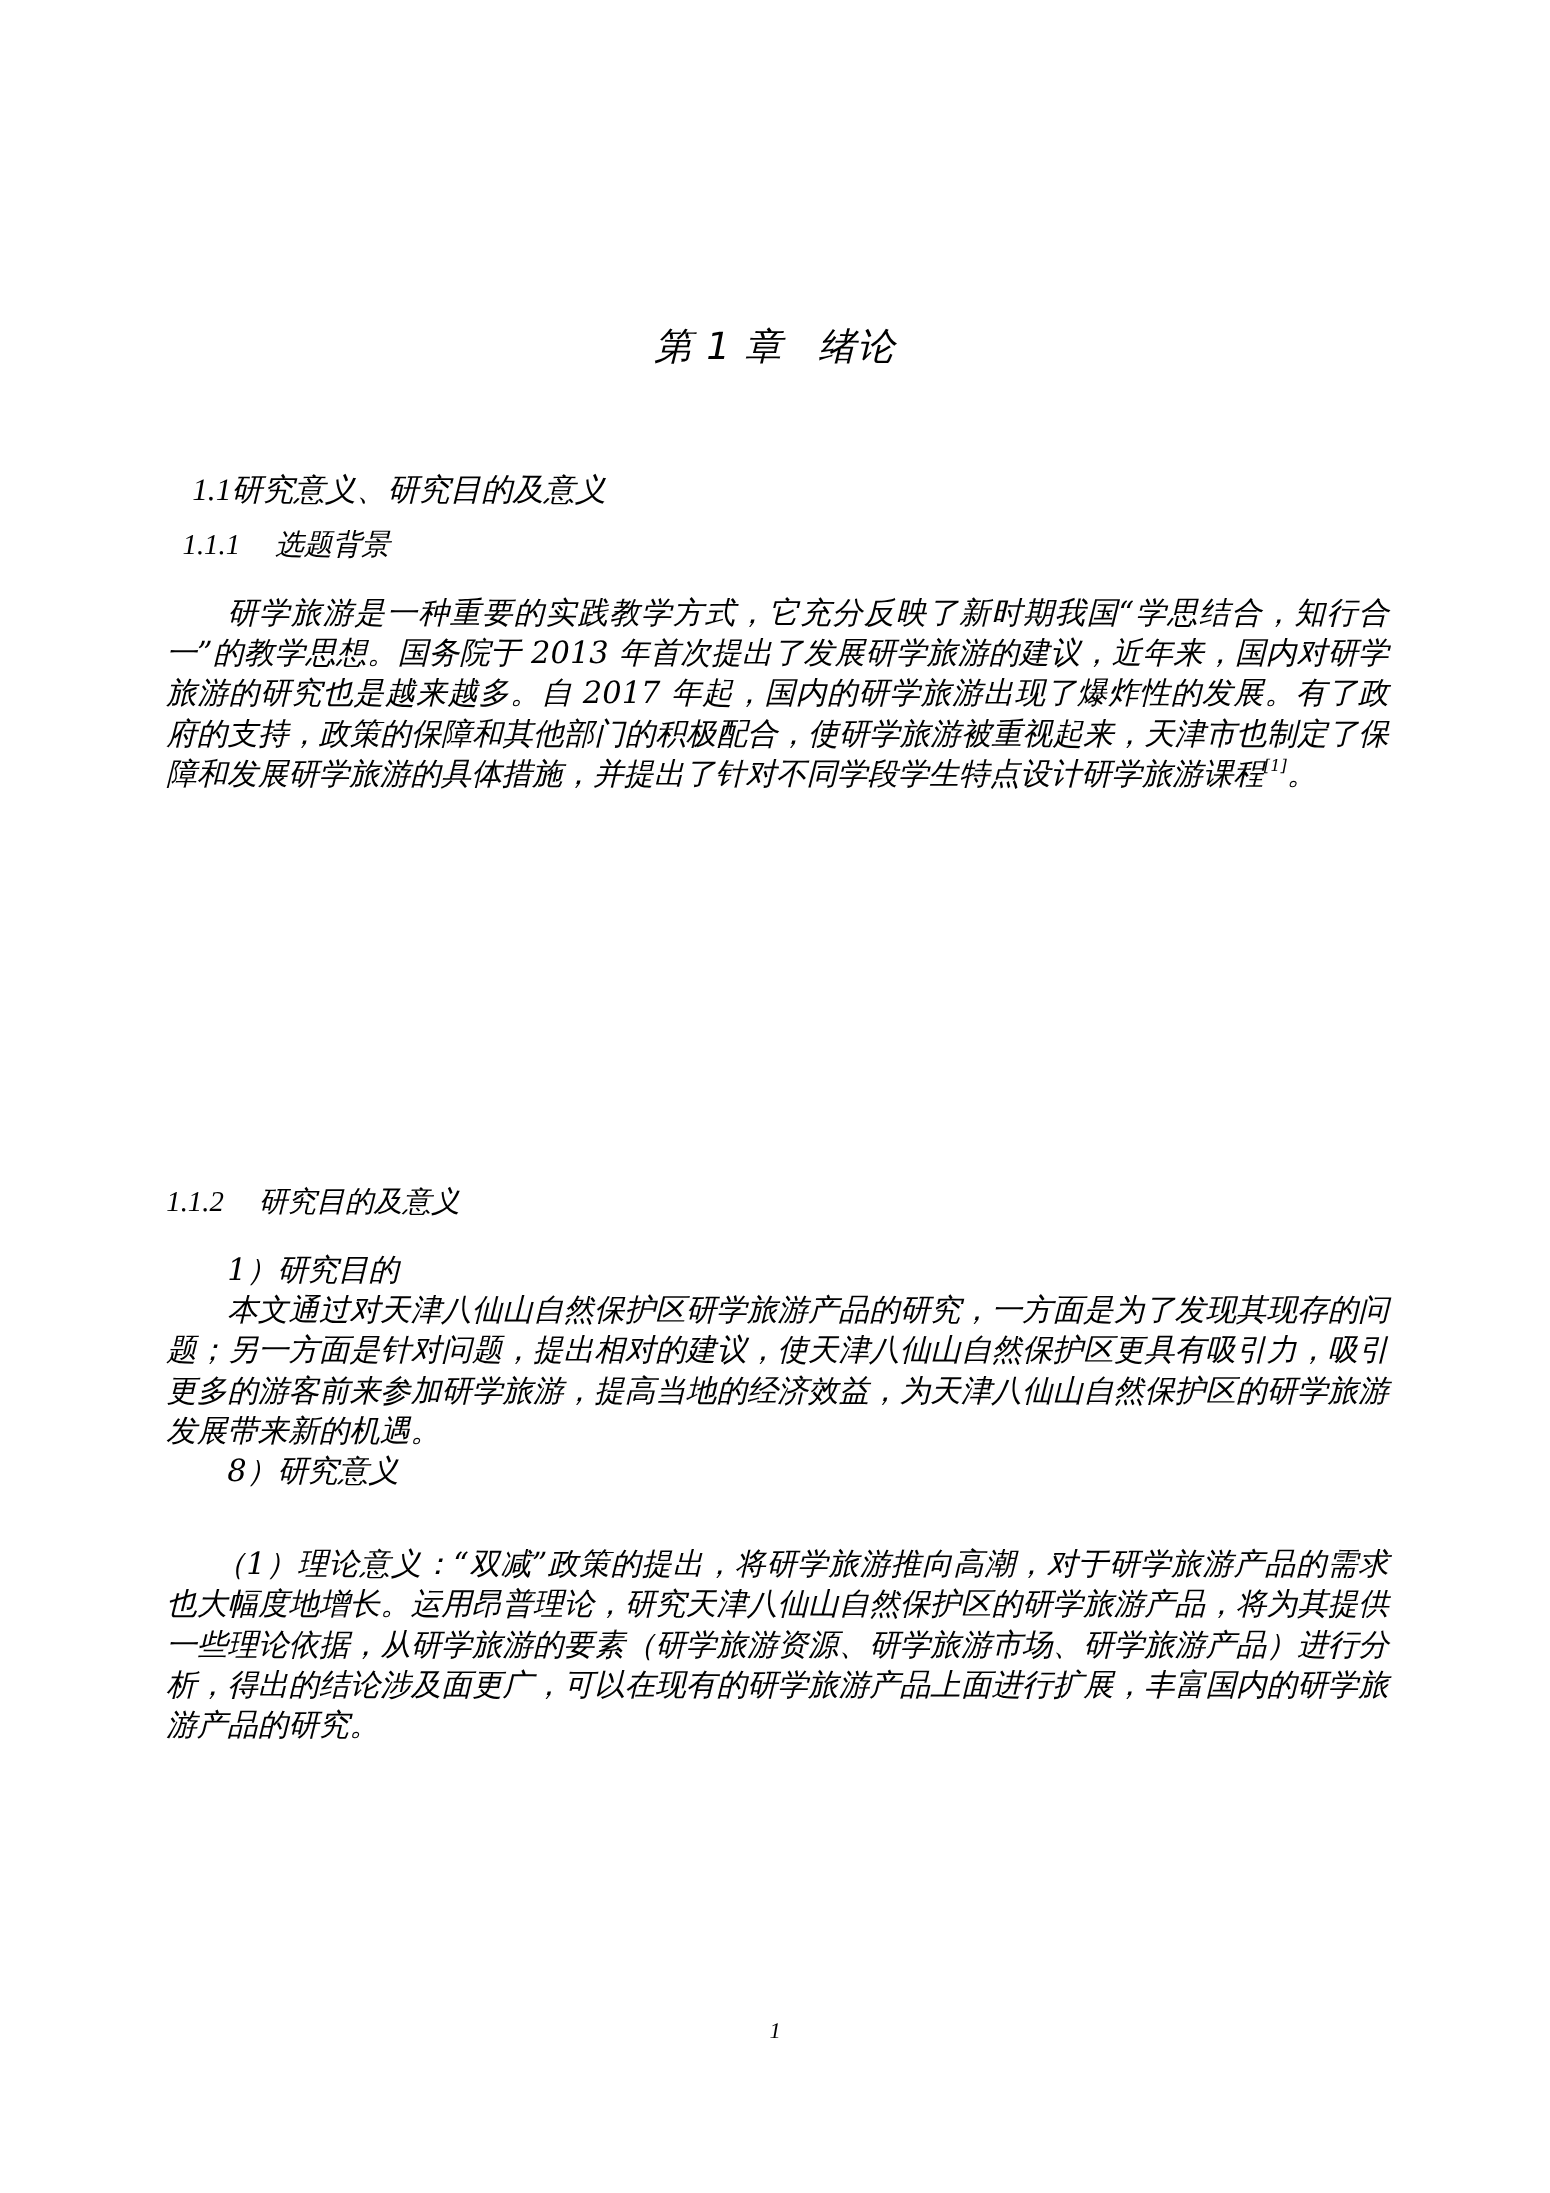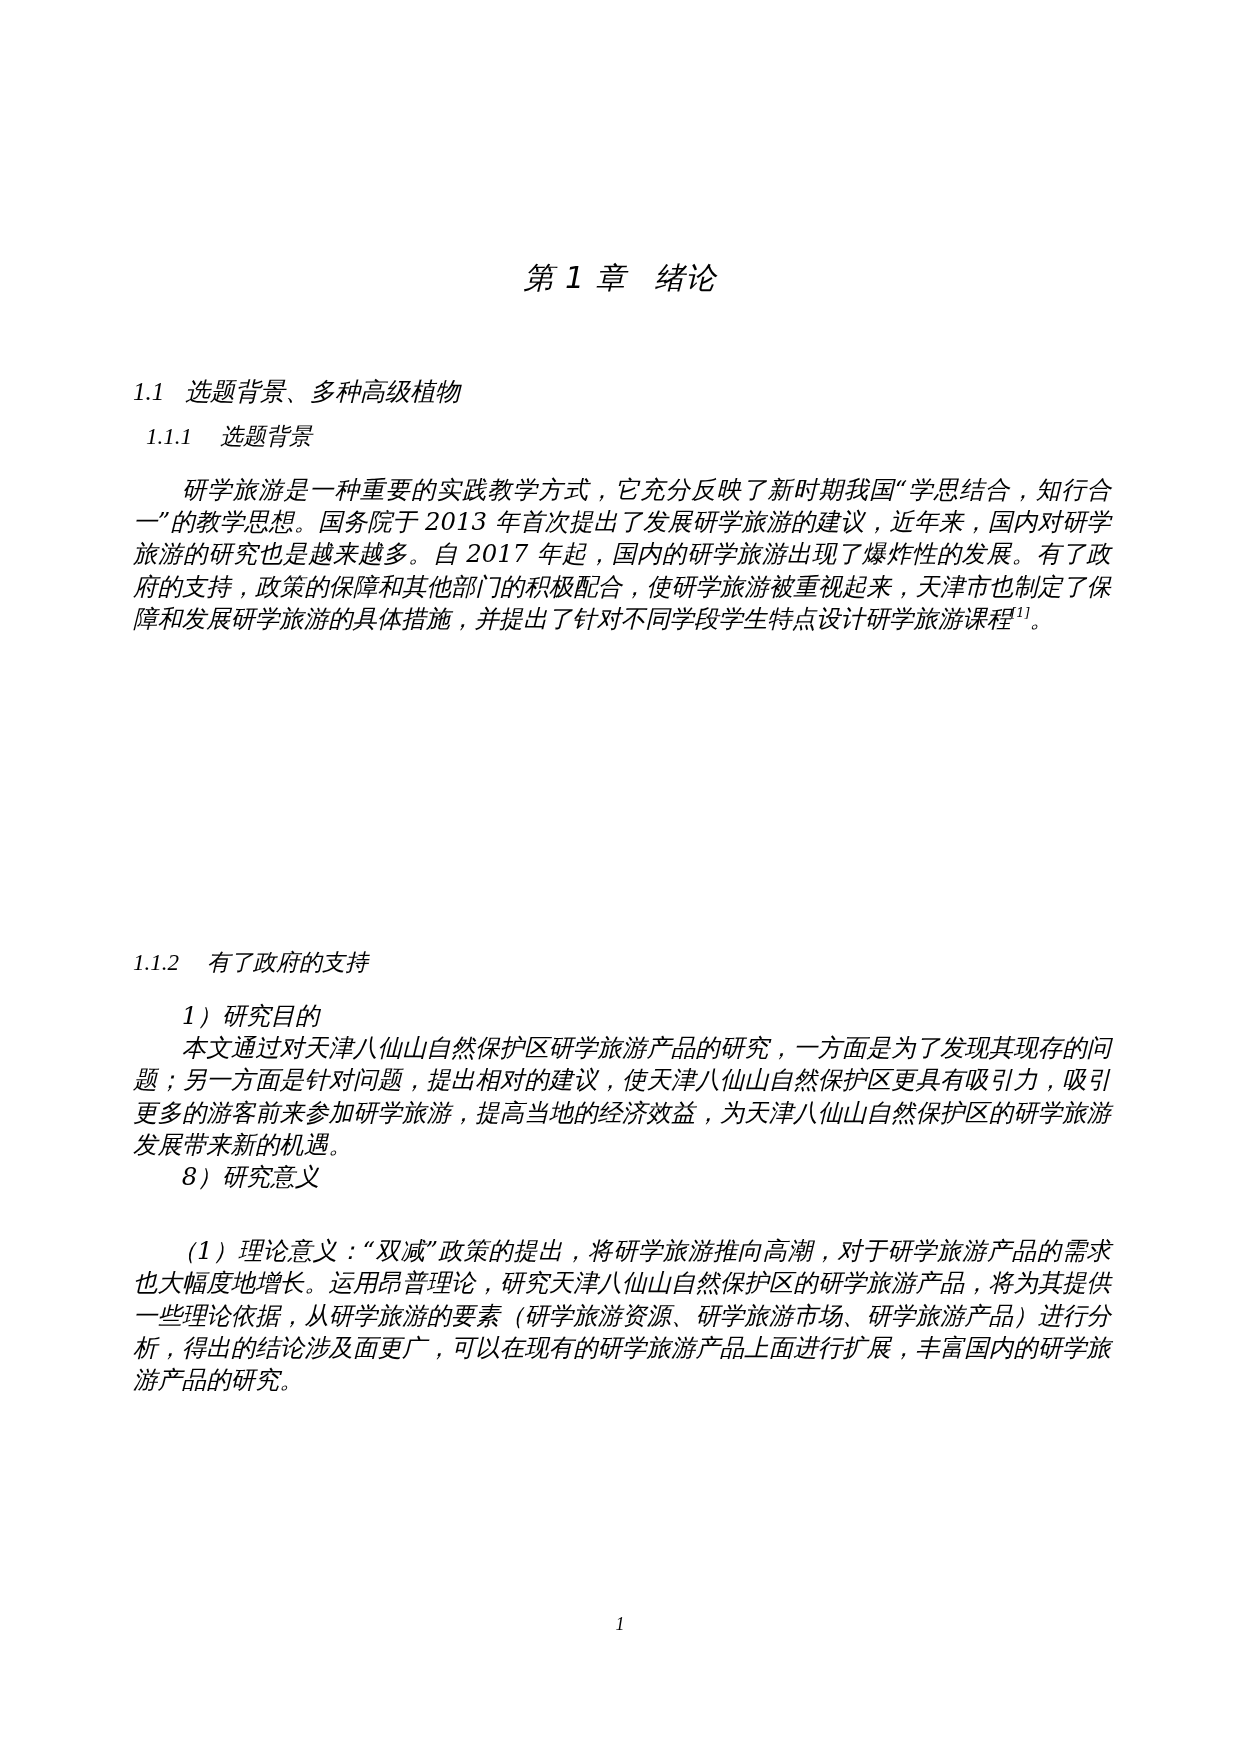--- a/index.html
+++ b/index.html
@@ -43,21 +43,21 @@
     font-family: "DejaVu Sans", "Liberation Sans", sans-serif;
   }
   .h3 {
     position: absolute;
     left: 133px;
     font-size: 23px;
     line-height: 32px;
     font-family: "DejaVu Sans", "Liberation Sans", sans-serif;
   }
   .num { font-family: "Liberation Serif", serif; display: inline-block; }
-  .h2 .num { width: 52px; }
+  .h2 .num { width: 52px; text-align: right; }
   .h3 .num { width: 74px; }
   .body-block {
     position: absolute;
     left: 133px;
     width: 978px;
     font-size: 24.4px;
     line-height: 32.2px;
     text-align: justify;
     text-justify: inter-character;
   }
@@ -80,33 +80,33 @@
 </head>
 <body>
 
 <div class="page">
 
   <div class="chapter-title">
     <span>第 1 章</span><span class="gap"></span><span>绪论</span>
   </div>
 
   <div class="h2">
-    <span class="num">1.1</span><span>选题背景、多种高级植物</span>
+    <span class="num">1.1</span><span>研究意义、研究目的及意义</span>
   </div>
 
   <div class="h3" style="top:420px;margin-left:13px;">
     <span class="num">1.1.1</span><span>选题背景</span>
   </div>
 
   <div class="body-block" style="top:474px;">
     <p><span>研学旅游是一种重要的实践教学方式，它充分反映了新时期我国“学思结合，知行合一”的教学思想。国务院于 2013 年首次提出了发展研学旅游的建议，近年来，国内对研学旅游的研究也是越来越多。自 2017 年起，国内的研学旅游出现了爆炸性的发展。有了政府的支持，政策的保障和其他部门的积极配合，使研学旅游被重视起来，天津市也制定了保障和发展研学旅游的具体措施，并提出了针对不同学段学生特点设计研学旅游课程</span><sup>[1]</sup><span>。</span></p>
   </div>
 
   <div class="h3" style="top:946px;">
-    <span class="num">1.1.2</span><span>有了政府的支持</span>
+    <span class="num">1.1.2</span><span>研究目的及意义</span>
   </div>
 
   <div class="body-block" style="top:1000px;">
     <p>1）研究目的</p>
     <p>本文通过对天津八仙山自然保护区研学旅游产品的研究，一方面是为了发现其现存的问题；另一方面是针对问题，提出相对的建议，使天津八仙山自然保护区更具有吸引力，吸引更多的游客前来参加研学旅游，提高当地的经济效益，为天津八仙山自然保护区的研学旅游发展带来新的机遇。</p>
     <p>8）研究意义</p>
     <p class="sub">（1）理论意义：“双减”政策的提出，将研学旅游推向高潮，对于研学旅游产品的需求也大幅度地增长。运用昂普理论，研究天津八仙山自然保护区的研学旅游产品，将为其提供一些理论依据，从研学旅游的要素（研学旅游资源、研学旅游市场、研学旅游产品）进行分析，得出的结论涉及面更广，可以在现有的研学旅游产品上面进行扩展，丰富国内的研学旅游产品的研究。</p>
   </div>
 
   <div class="page-number">1</div>

